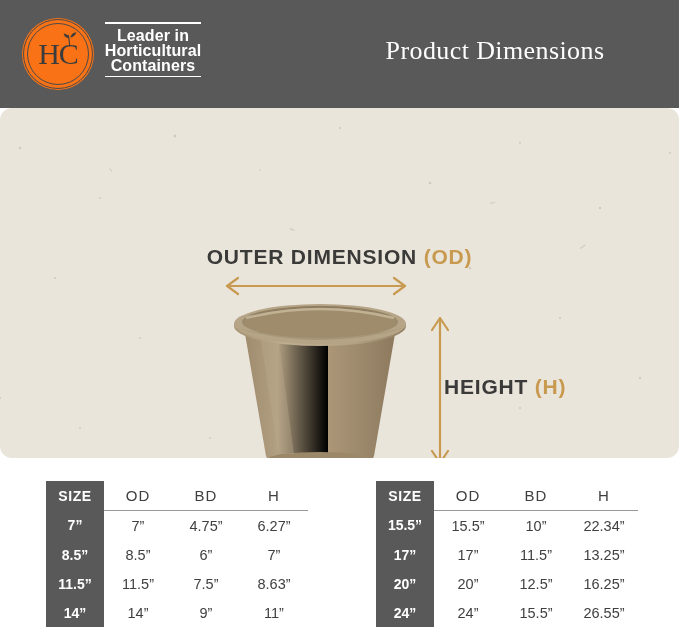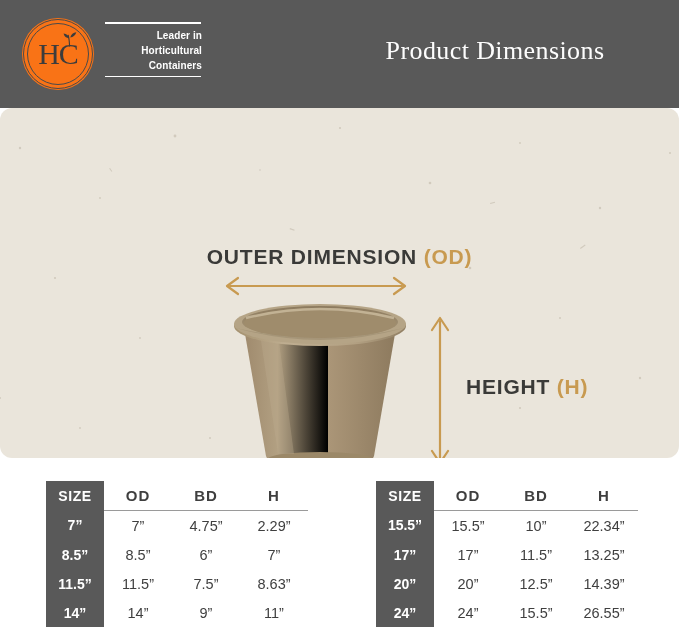--- a/index.html
+++ b/index.html
@@ -84,26 +84,25 @@
     height: 1.5px;
     background: #ffffff;
     width: 96px;
     margin: 0 auto;
   }
   .logo-words .lw-lines {
     padding: 4px 0 3px 0;
   }
   .logo-words .lw-line {
     color: #ffffff;
-    font-size: 10px;
+    font-size: 16px;
     font-weight: bold;
     line-height: 15px;
     letter-spacing: 0.1px;
     white-space: nowrap;
-    text-align: right;
   }
 
   .header-title {
     position: absolute;
     left: 330px;
     top: 36px;
     width: 330px;
     text-align: center;
     color: #fdfdfd;
     font-family: "Liberation Serif", serif;
@@ -143,21 +142,21 @@
     top: 137px;
     width: 679px;
     text-align: center;
     font-size: 21px;
     font-weight: bold;
     letter-spacing: 0.8px;
     color: #3a3a38;
   }
   .label-h {
     position: absolute;
-    left: 466px;
+    left: 444px;
     top: 267px;
     font-size: 21px;
     font-weight: bold;
     letter-spacing: 0.8px;
     color: #3a3a38;
     white-space: nowrap;
   }
   .abbr {
     color: #c89a50;
   }
@@ -214,21 +213,21 @@
   table.dim-table td.size-cell {
     background: #595959;
     color: #ffffff;
     font-weight: bold;
     font-size: 14px;
   }
   table.dim-table th.size-head {
     letter-spacing: 0.6px;
   }
   table.dim-table th.col-head {
-    font-weight: bold;
+    font-weight: normal;
     font-size: 15px;
     color: #3f3f3f;
     letter-spacing: 1px;
     border-bottom: 1px solid #9a9a9a;
   }
 </style>
 </head>
 <body>
 
 <div class="header-bar">
@@ -367,21 +366,21 @@
         <th class="col-head">OD</th>
         <th class="col-head">BD</th>
         <th class="col-head">H</th>
       </tr>
     </thead>
     <tbody>
       <tr>
         <td class="size-cell">7”</td>
         <td>7”</td>
         <td>4.75”</td>
-        <td>2.29”</td>
+        <td>6.27”</td>
       </tr>
       <tr>
         <td class="size-cell">8.5”</td>
         <td>8.5”</td>
         <td>6”</td>
         <td>7”</td>
       </tr>
       <tr>
         <td class="size-cell">11.5”</td>
         <td>11.5”</td>
@@ -424,21 +423,21 @@
       <tr>
         <td class="size-cell">17”</td>
         <td>17”</td>
         <td>11.5”</td>
         <td>13.25”</td>
       </tr>
       <tr>
         <td class="size-cell">20”</td>
         <td>20”</td>
         <td>12.5”</td>
-        <td>14.39”</td>
+        <td>16.25”</td>
       </tr>
       <tr>
         <td class="size-cell">24”</td>
         <td>24”</td>
         <td>15.5”</td>
         <td>26.55”</td>
       </tr>
     </tbody>
   </table>
 </div>

